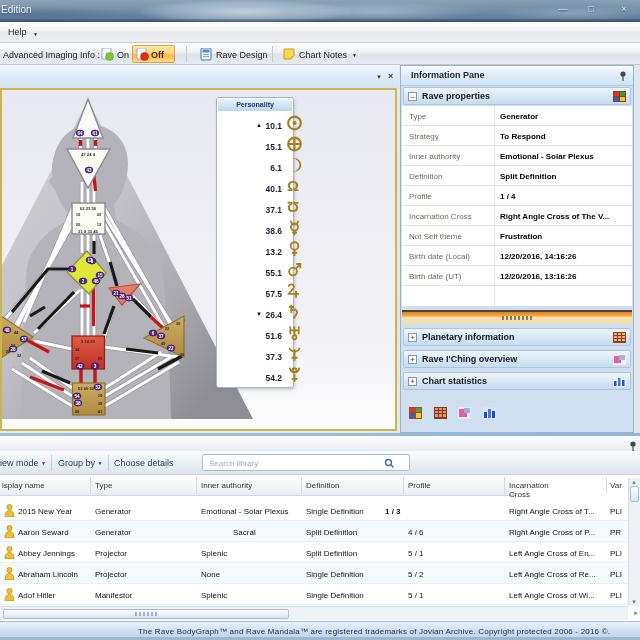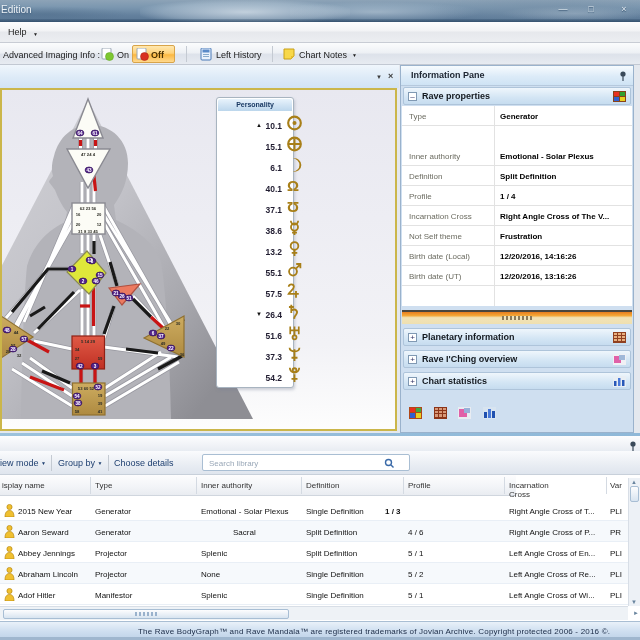--- a/index.html
+++ b/index.html
@@ -147,21 +147,21 @@
         <circle cx="8.5" cy="8.5" r="4" fill="#d83020" stroke="#a82010" stroke-width=".5"></circle>
       </svg>
     <div class="tb" style="left:151px;top:7px;font-weight:bold;color:#4a3000;">Off</div>
     <div class="tbsep" style="left:186px;"></div>
     <svg class="abs" style="left:200px;top:5px;" width="13" height="13">
         <rect x="1" y="0" width="10" height="12" rx="1" fill="#eaf2fc" stroke="#4a7ab8"></rect>
         <rect x="2.5" y="1.5" width="7" height="3" fill="#5a8ac8"></rect>
         <rect x="3" y="6" width="6" height="1" fill="#88aacc"></rect>
         <rect x="3" y="8" width="6" height="1" fill="#88aacc"></rect>
       </svg>
-    <div class="tb" style="left:216px;top:7px;">Left History</div>
+    <div class="tb" style="left:216px;top:7px;">Rave Design</div>
     <div class="tbsep" style="left:272px;"></div>
     <svg class="abs" style="left:283px;top:5px;" width="13" height="13">
         <path d="M1 1 h10 v7 l-3 3 h-7 z" fill="#f8d84a" stroke="#c8a018"></path>
         <path d="M11 8 l-3 3 v-3 z" fill="#e8c030"></path>
       </svg>
     <div class="tb" style="left:299px;top:7px;">Chart Notes&nbsp;&nbsp;<span style="font-size:5px;vertical-align:1.5px;">▼</span></div>
   </div>
 
   <div id="tabband" class="abs">
     <div class="tbtn" style="left:376px;font-size:6px;top:9px;">▼</div>
@@ -489,20 +489,24 @@
         <rect x="1" y="6" width="5" height="4" fill="#3060d0"></rect>
         <rect x="7" y="6" width="5" height="4" fill="#e8d020"></rect>
       </svg>
   </div>
 
   <div id="iptable" class="abs">
     <div class="irow" style="top:0;">
         <span class="ilab">Type</span>
         <span class="ival">Generator</span>
       </div>
+    <div class="irow" style="top:20px;">
+        <span class="ilab">Strategy</span>
+        <span class="ival">To Respond</span>
+      </div>
     <div class="irow" style="top:40px;">
         <span class="ilab">Inner authority</span>
         <span class="ival">Emotional - Solar Plexus</span>
       </div>
     <div class="irow" style="top:60px;">
         <span class="ilab">Definition</span>
         <span class="ival">Split Definition</span>
       </div>
     <div class="irow" style="top:80px;">
         <span class="ilab">Profile</span>

